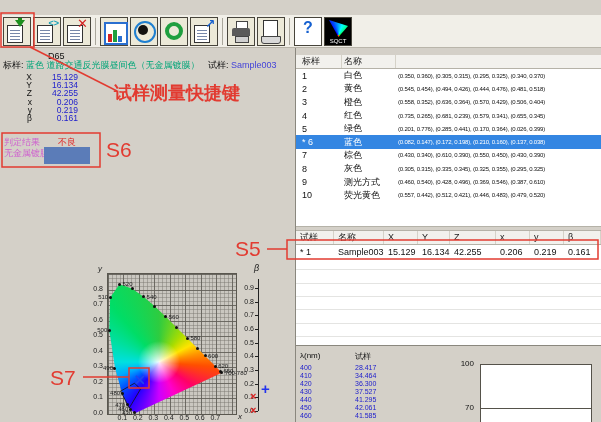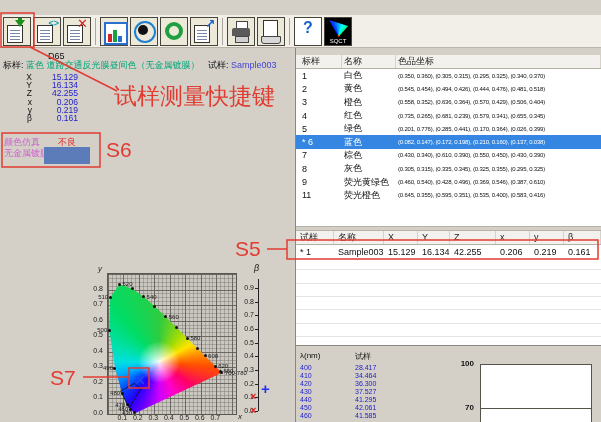--- a/index.html
+++ b/index.html
@@ -109,25 +109,25 @@
       background:repeating-linear-gradient(to bottom,transparent 0 12.3px,#e4e4e2 12.3px 13.3px);}
   
   .spectral{position:absolute;left:296px;top:345px;width:305px;height:77px;background:#d4d0c8;
             border-top:1px solid #8a877e;box-sizing:border-box;}
   .spec-head{position:absolute;font-size:8px;color:#111;white-space:nowrap;}
   .spec-wl,.spec-val{position:absolute;font-size:7px;line-height:8px;color:var(--val);white-space:nowrap;}
   .spec-wl{left:4px;}.spec-val{left:59px;}
   .spec-plot{position:absolute;left:184px;top:18px;width:112px;height:59px;background:#fff;
              border:1px solid #55524a;border-bottom:none;box-sizing:border-box;}
   .spec-plot .line80{position:absolute;left:0;top:43px;width:100%;height:1px;background:#55524a;}
-  .spec-ylab{position:absolute;width:26px;text-align:right;font-size:8px;color:#111;font-weight:bold;}
+  .spec-ylab{position:absolute;width:26px;text-align:right;font-size:8px;color:#111;}
   
   .annot-layer{position:absolute;left:0;top:0;width:601px;height:422px;pointer-events:none;z-index:50;}
   .annot-text{position:absolute;color:var(--annot);white-space:nowrap;}
-  .a-shortcut{left:114px;top:81px;font-size:23px;font-weight:400;}
+  .a-shortcut{left:114px;top:81px;font-size:18px;font-weight:700;}
   .a-s6{left:106px;top:138px;font-size:21px;}
   .a-s5{left:235px;top:237px;font-size:21px;}
   .a-s7{left:50px;top:366px;font-size:21px;}
 </style>
 </head>
 <body>
 
 <div id="app" style="--annot: #e23b31; --sel: #3486e2; --val: #2121cc;">
 
 
@@ -219,21 +219,21 @@
       <div class="tri-row">
         <span class="tri-label">y</span>
         <span class="tri-value">0.219</span>
       </div>
       <div class="tri-row">
         <span class="tri-label">β</span>
         <span class="tri-value">0.161</span>
       </div>
     </div>
 
-  <div class="judge-result-label">颜色仿真</div>
+  <div class="judge-result-label">判定结果</div>
   <div class="judge-result-value">不良</div>
   <div class="judge-sim-label">无金属镀膜</div>
   <div class="judge-swatch" style="background: rgb(91, 124, 184);"></div>
 
   <div class="axis-letter" style="left:98px;top:264px;">y</div>
   <div class="axis-letter" style="left:238px;top:412px;">x</div>
   <div>
       <div class="xtick" style="left: 117.485px; top: 414px;">0.1</div>
       <div class="xtick" style="left: 132.97px; top: 414px;">0.2</div>
       <div class="xtick" style="left: 148.455px; top: 414px;">0.3</div>
@@ -322,21 +322,20 @@
       <div class="bx" style="top: 143px;">×</div>
     </div>
 
   <div class="right-border"></div>
   <div class="rt-gap"></div>
 
   <div class="standards">
     <div class="table-head">
       <span class="h-c1">标样</span>
       <span class="h-c2">名称</span>
-      <span class="h-c3">色品坐标</span>
     </div>
     <div>
         <div class="srow">
           <span class="c1">1</span>
           <span class="c2">白色</span>
           <span class="c3">(0.350, 0.360), (0.305, 0.315), (0.295, 0.325), (0.340, 0.370)</span>
         </div>
         <div class="srow">
           <span class="c1">2</span>
           <span class="c2">黄色</span>
@@ -367,27 +366,27 @@
           <span class="c2">棕色</span>
           <span class="c3">(0.430, 0.340), (0.610, 0.390), (0.550, 0.450), (0.430, 0.390)</span>
         </div>
         <div class="srow">
           <span class="c1">8</span>
           <span class="c2">灰色</span>
           <span class="c3">(0.305, 0.315), (0.335, 0.345), (0.325, 0.355), (0.295, 0.325)</span>
         </div>
         <div class="srow">
           <span class="c1">9</span>
-          <span class="c2">荧光黄绿色</span>
+          <span class="c2">测光方式</span>
           <span class="c3">(0.460, 0.540), (0.428, 0.496), (0.369, 0.546), (0.387, 0.610)</span>
         </div>
         <div class="srow">
-          <span class="c1">11</span>
-          <span class="c2">荧光橙色</span>
-          <span class="c3">(0.645, 0.355), (0.595, 0.351), (0.535, 0.400), (0.583, 0.416)</span>
+          <span class="c1">10</span>
+          <span class="c2">荧光黄色</span>
+          <span class="c3">(0.557, 0.442), (0.512, 0.421), (0.446, 0.483), (0.479, 0.520)</span>
         </div>
       </div>
   </div>
 
   <div class="splitter"></div>
 
   <div class="samples">
     <div class="table-head">
       <span class="sc0">试样</span>
       <span class="sc1">名称</span>

